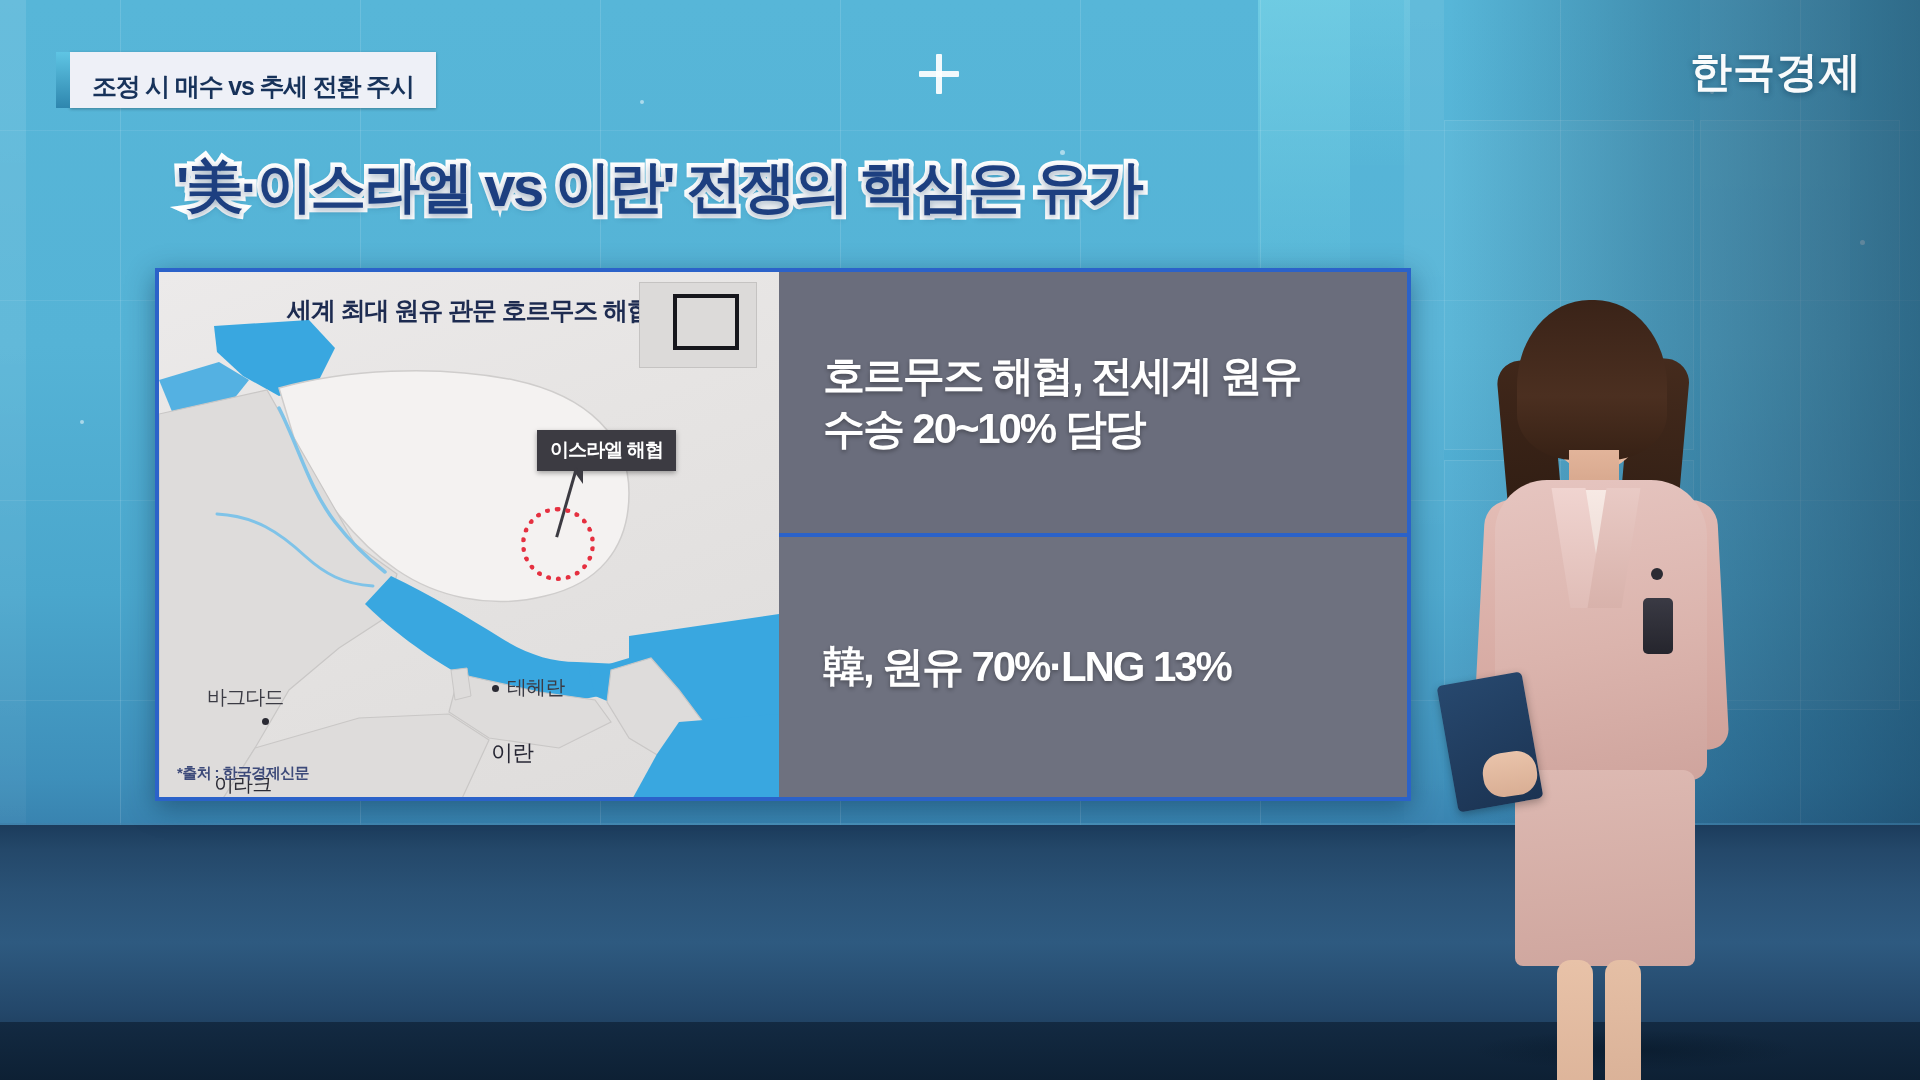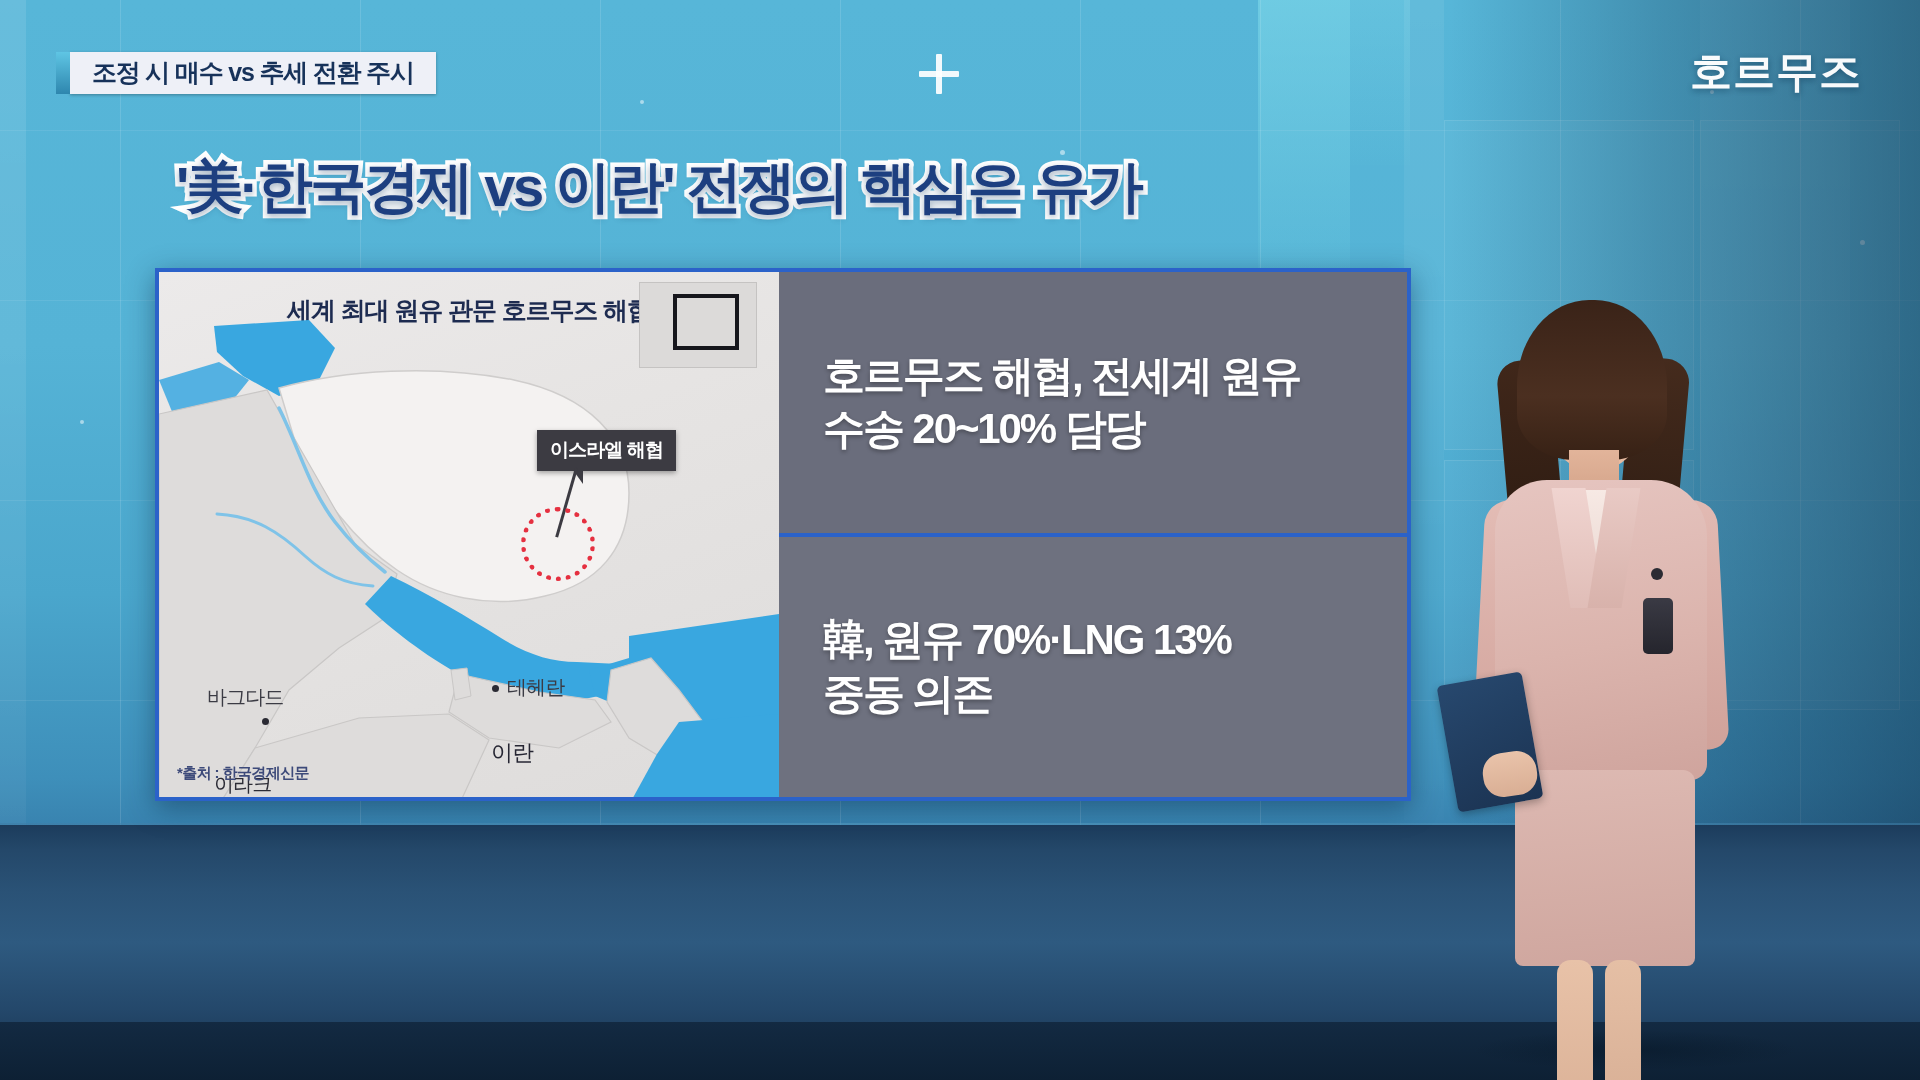--- a/index.html
+++ b/index.html
@@ -71,21 +71,21 @@
     line-height:1.06;
     white-space:nowrap;
     box-shadow:0 1px 3px rgba(0,0,0,.35);
   }
   #banner-row2 {
     background:#eef0f7;
     color:#17325a;
     font-size:25px;
     font-weight:bold;
     letter-spacing:-1.2px;
-    padding:7px 22px 8px 22px;
+    padding:21px 22px 8px 22px;
     line-height:1.06;
     white-space:nowrap;
     box-shadow:0 1px 3px rgba(0,0,0,.3);
   }
   #banner-tab {
     position:absolute; left:-14px; top:0; width:14px; height:100%;
     background:linear-gradient(180deg,#5fc5e4,#2e86ae);
   }
 
   
@@ -372,23 +372,23 @@
   <div class="bg-floor-strip"></div>
 </div>
 
 <div id="banner">
   <div id="banner-tab"></div>
   <div id="banner-row2">조정 시 매수 vs 추세 전환 주시</div>
 </div>
 
 <div id="plus-mark"></div>
 
-<div id="logo">호르무즈</div>
-
-<div id="headline">'美·한국경제 vs 이란' 전쟁의 핵심은 유가</div>
+<div id="logo">한국경제</div>
+
+<div id="headline">'美·이스라엘 vs 이란' 전쟁의 핵심은 유가</div>
 
 <div id="card">
 
   <div id="map-pane">
     <div id="map-title">세계 최대 원유 관문 호르무즈 해협</div>
 
     <svg id="map-canvas" viewBox="0 0 620 487">
 
       <path d="M55,8 L150,2 L176,30 L158,66 L120,78 L84,58 L58,34 Z" fill="#39a7e0"></path>
 
@@ -440,21 +440,20 @@
     <div id="src-note">*출처 : 한국경제신문</div>
   </div>
 
   <div id="text-pane">
     <div class="text-block" id="block-top">
       <div class="tline">호르무즈 해협, 전세계 원유</div>
       <div class="tline">수송 20~10% 담당</div>
     </div>
     <div class="text-block" id="block-bottom">
       <div class="tline">韓, 원유 70%·LNG 13%</div>
-      <div class="tline">중동 의존</div>
     </div>
   </div>
 </div>
 
 <div id="anchor-shadow"></div>
 <div id="anchor">
   <div class="an" id="an-hair-l"></div>
   <div class="an" id="an-hair-r"></div>
   <div class="an" id="an-face"></div>
   <div class="an" id="an-hair"></div>

